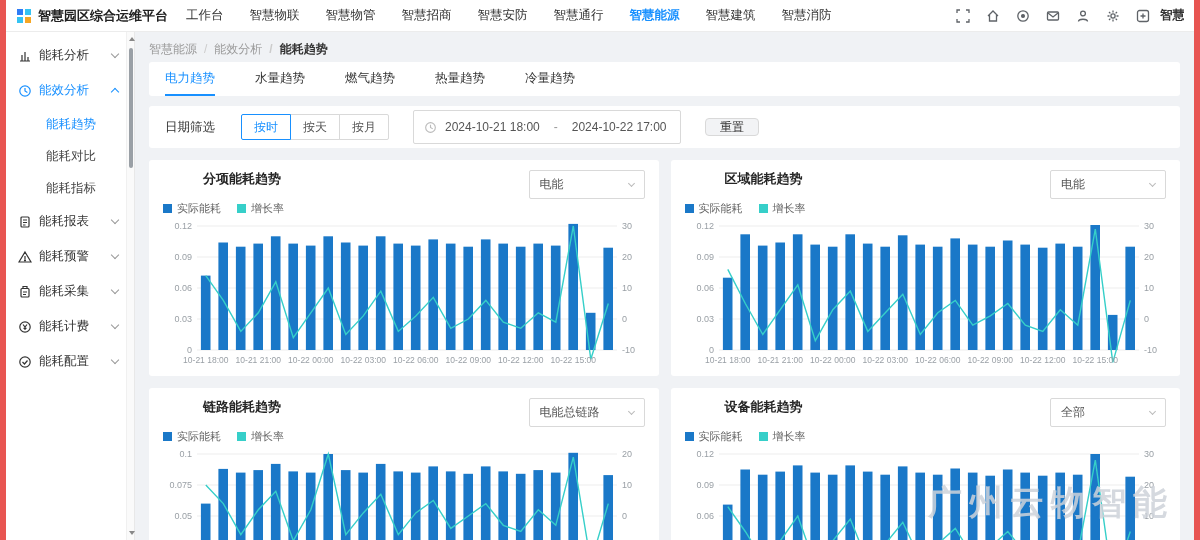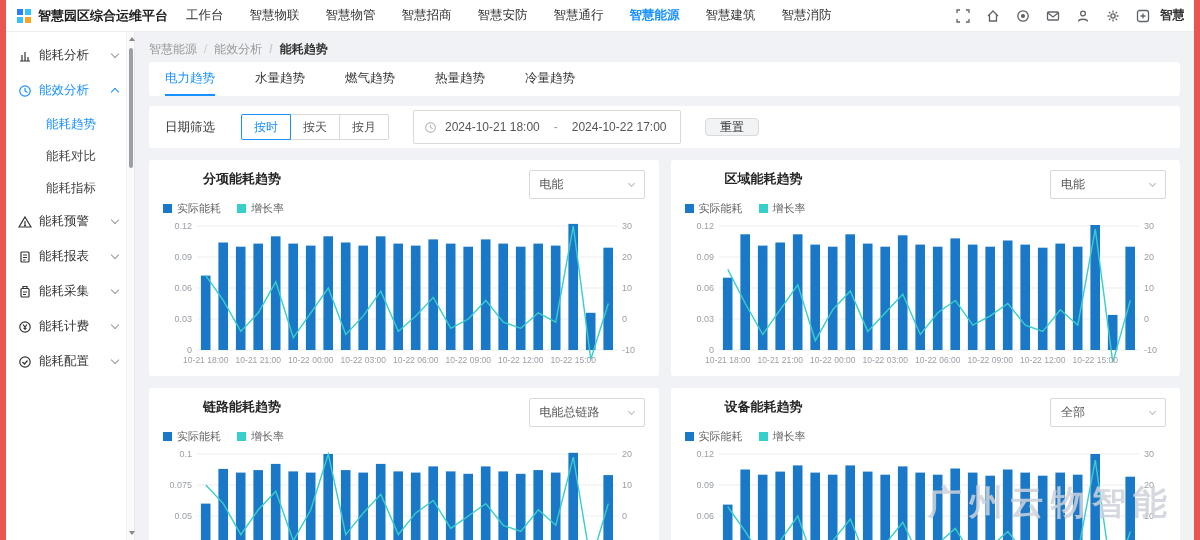--- a/index.html
+++ b/index.html
@@ -179,36 +179,36 @@
         <span class="lbl">能效分析</span>
         <i class="chev up"></i>
       </div>
       <div class="side-sub active">能耗趋势</div>
       <div class="side-sub">能耗对比</div>
       <div class="side-sub">能耗指标</div>
 
       <div class="side-group">
         <span>
             <svg width="14" height="14" viewBox="0 0 14 14" fill="none" stroke="currentColor" stroke-width="1.2">
+              <rect x="3" y="2" width="8" height="10" rx="1"></rect>
+              <path d="M5 5h4M5 7.5h4M5 10h2.5"></path>
+            </svg>
+          </span>
+        <span class="lbl">能耗报表</span>
+        <i class="chev"></i>
+      </div>
+      <div class="side-group">
+        <span>
+            <svg width="14" height="14" viewBox="0 0 14 14" fill="none" stroke="currentColor" stroke-width="1.2">
               <path d="M7 2l6 10H1z"></path>
               <path d="M7 6v3"></path>
               <circle cx="7" cy="10.4" r="0.5" fill="currentColor"></circle>
             </svg>
           </span>
         <span class="lbl">能耗预警</span>
-        <i class="chev"></i>
-      </div>
-      <div class="side-group">
-        <span>
-            <svg width="14" height="14" viewBox="0 0 14 14" fill="none" stroke="currentColor" stroke-width="1.2">
-              <rect x="3" y="2" width="8" height="10" rx="1"></rect>
-              <path d="M5 5h4M5 7.5h4M5 10h2.5"></path>
-            </svg>
-          </span>
-        <span class="lbl">能耗报表</span>
         <i class="chev"></i>
       </div>
       <div class="side-group">
         <span>
             <svg width="14" height="14" viewBox="0 0 14 14" fill="none" stroke="currentColor" stroke-width="1.2">
               <rect x="3" y="3.5" width="8" height="8.5" rx="1"></rect>
               <path d="M5 1.5h4v2H5z"></path>
               <path d="M5 7h4M5 9.5h3"></path>
             </svg>
           </span>

